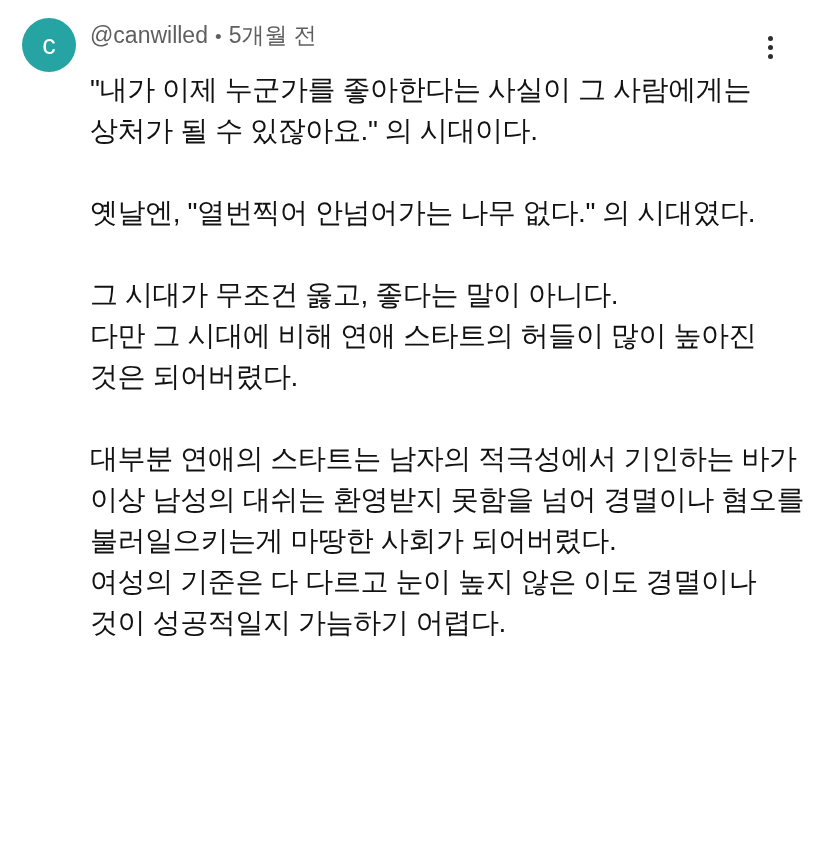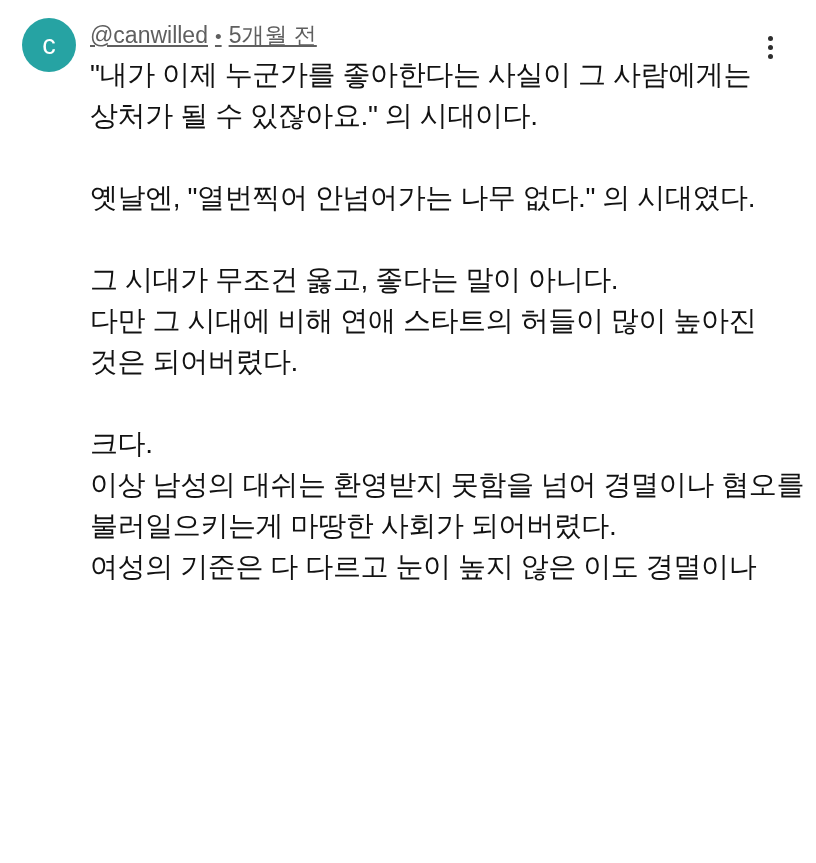--- a/index.html
+++ b/index.html
@@ -33,23 +33,22 @@
   }
   .content {
     flex: 1;
     min-width: 0;
     padding-top: 2px;
   }
   .header {
     font-size: 23px;
     line-height: 30px;
     color: #5f5f5f;
-    margin-bottom: 2px;
+    margin-bottom: 17px;
     white-space: nowrap;
-    text-decoration: underline;
   }
   .header .sep {
     margin: 0 7px;
     font-size: 19px;
     color: #5f5f5f;
   }
   .body-text { }
   .body-line {
     font-size: 28px;
     line-height: 41px;
@@ -96,24 +95,25 @@
       <div class="body-text">
           <div class="body-line">"내가 이제 누군가를 좋아한다는 사실이 그 사람에게는</div>
           <div class="body-line">상처가 될 수 있잖아요." 의 시대이다.</div>
           <div class="body-line">&nbsp;</div>
           <div class="body-line">옛날엔, "열번찍어 안넘어가는 나무 없다." 의 시대였다.</div>
           <div class="body-line">&nbsp;</div>
           <div class="body-line">그 시대가 무조건 옳고, 좋다는 말이 아니다.</div>
           <div class="body-line">다만 그 시대에 비해 연애 스타트의 허들이 많이 높아진</div>
           <div class="body-line">것은 되어버렸다.</div>
           <div class="body-line">&nbsp;</div>
-          <div class="body-line">크다.</div>
+          <div class="body-line">대부분 연애의 스타트는 남자의 적극성에서 기인하는 바가</div>
           <div class="body-line">이상 남성의 대쉬는 환영받지 못함을 넘어 경멸이나 혐오를</div>
           <div class="body-line">불러일으키는게 마땅한 사회가 되어버렸다.</div>
           <div class="body-line">여성의 기준은 다 다르고 눈이 높지 않은 이도 경멸이나</div>
+          <div class="body-line">것이 성공적일지 가늠하기 어렵다.</div>
         </div>
     </div>
 
     <button class="menu-btn" aria-label="action menu">
       <span class="dot"></span>
       <span class="dot"></span>
       <span class="dot"></span>
     </button>
 
   </div>

